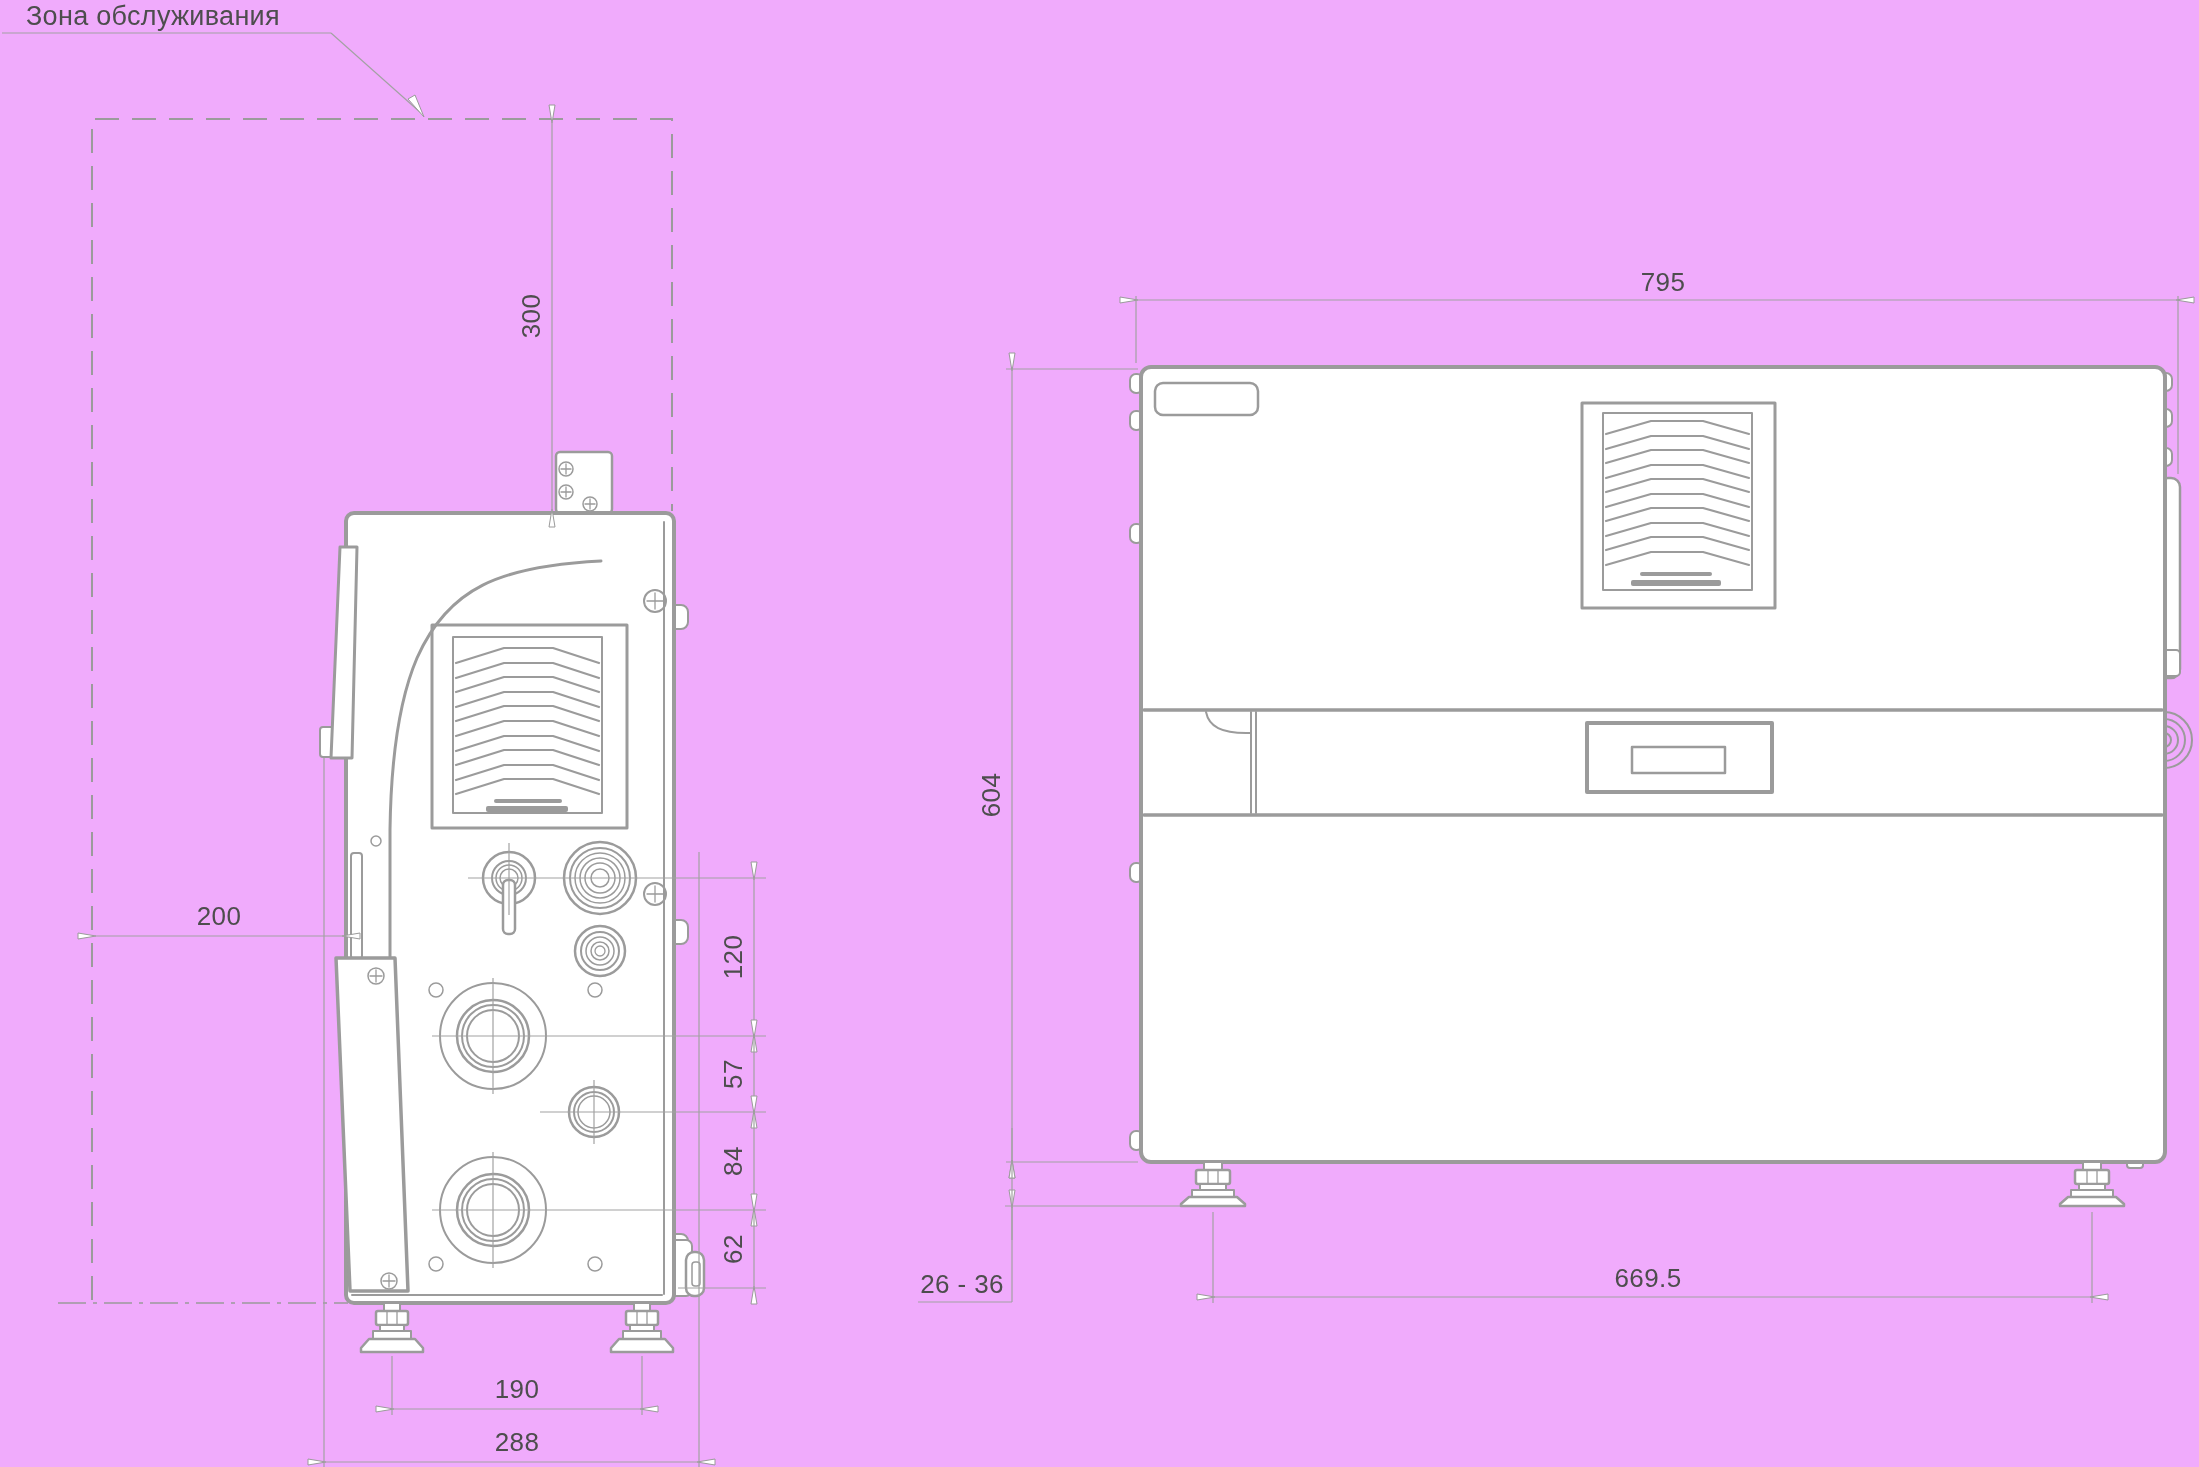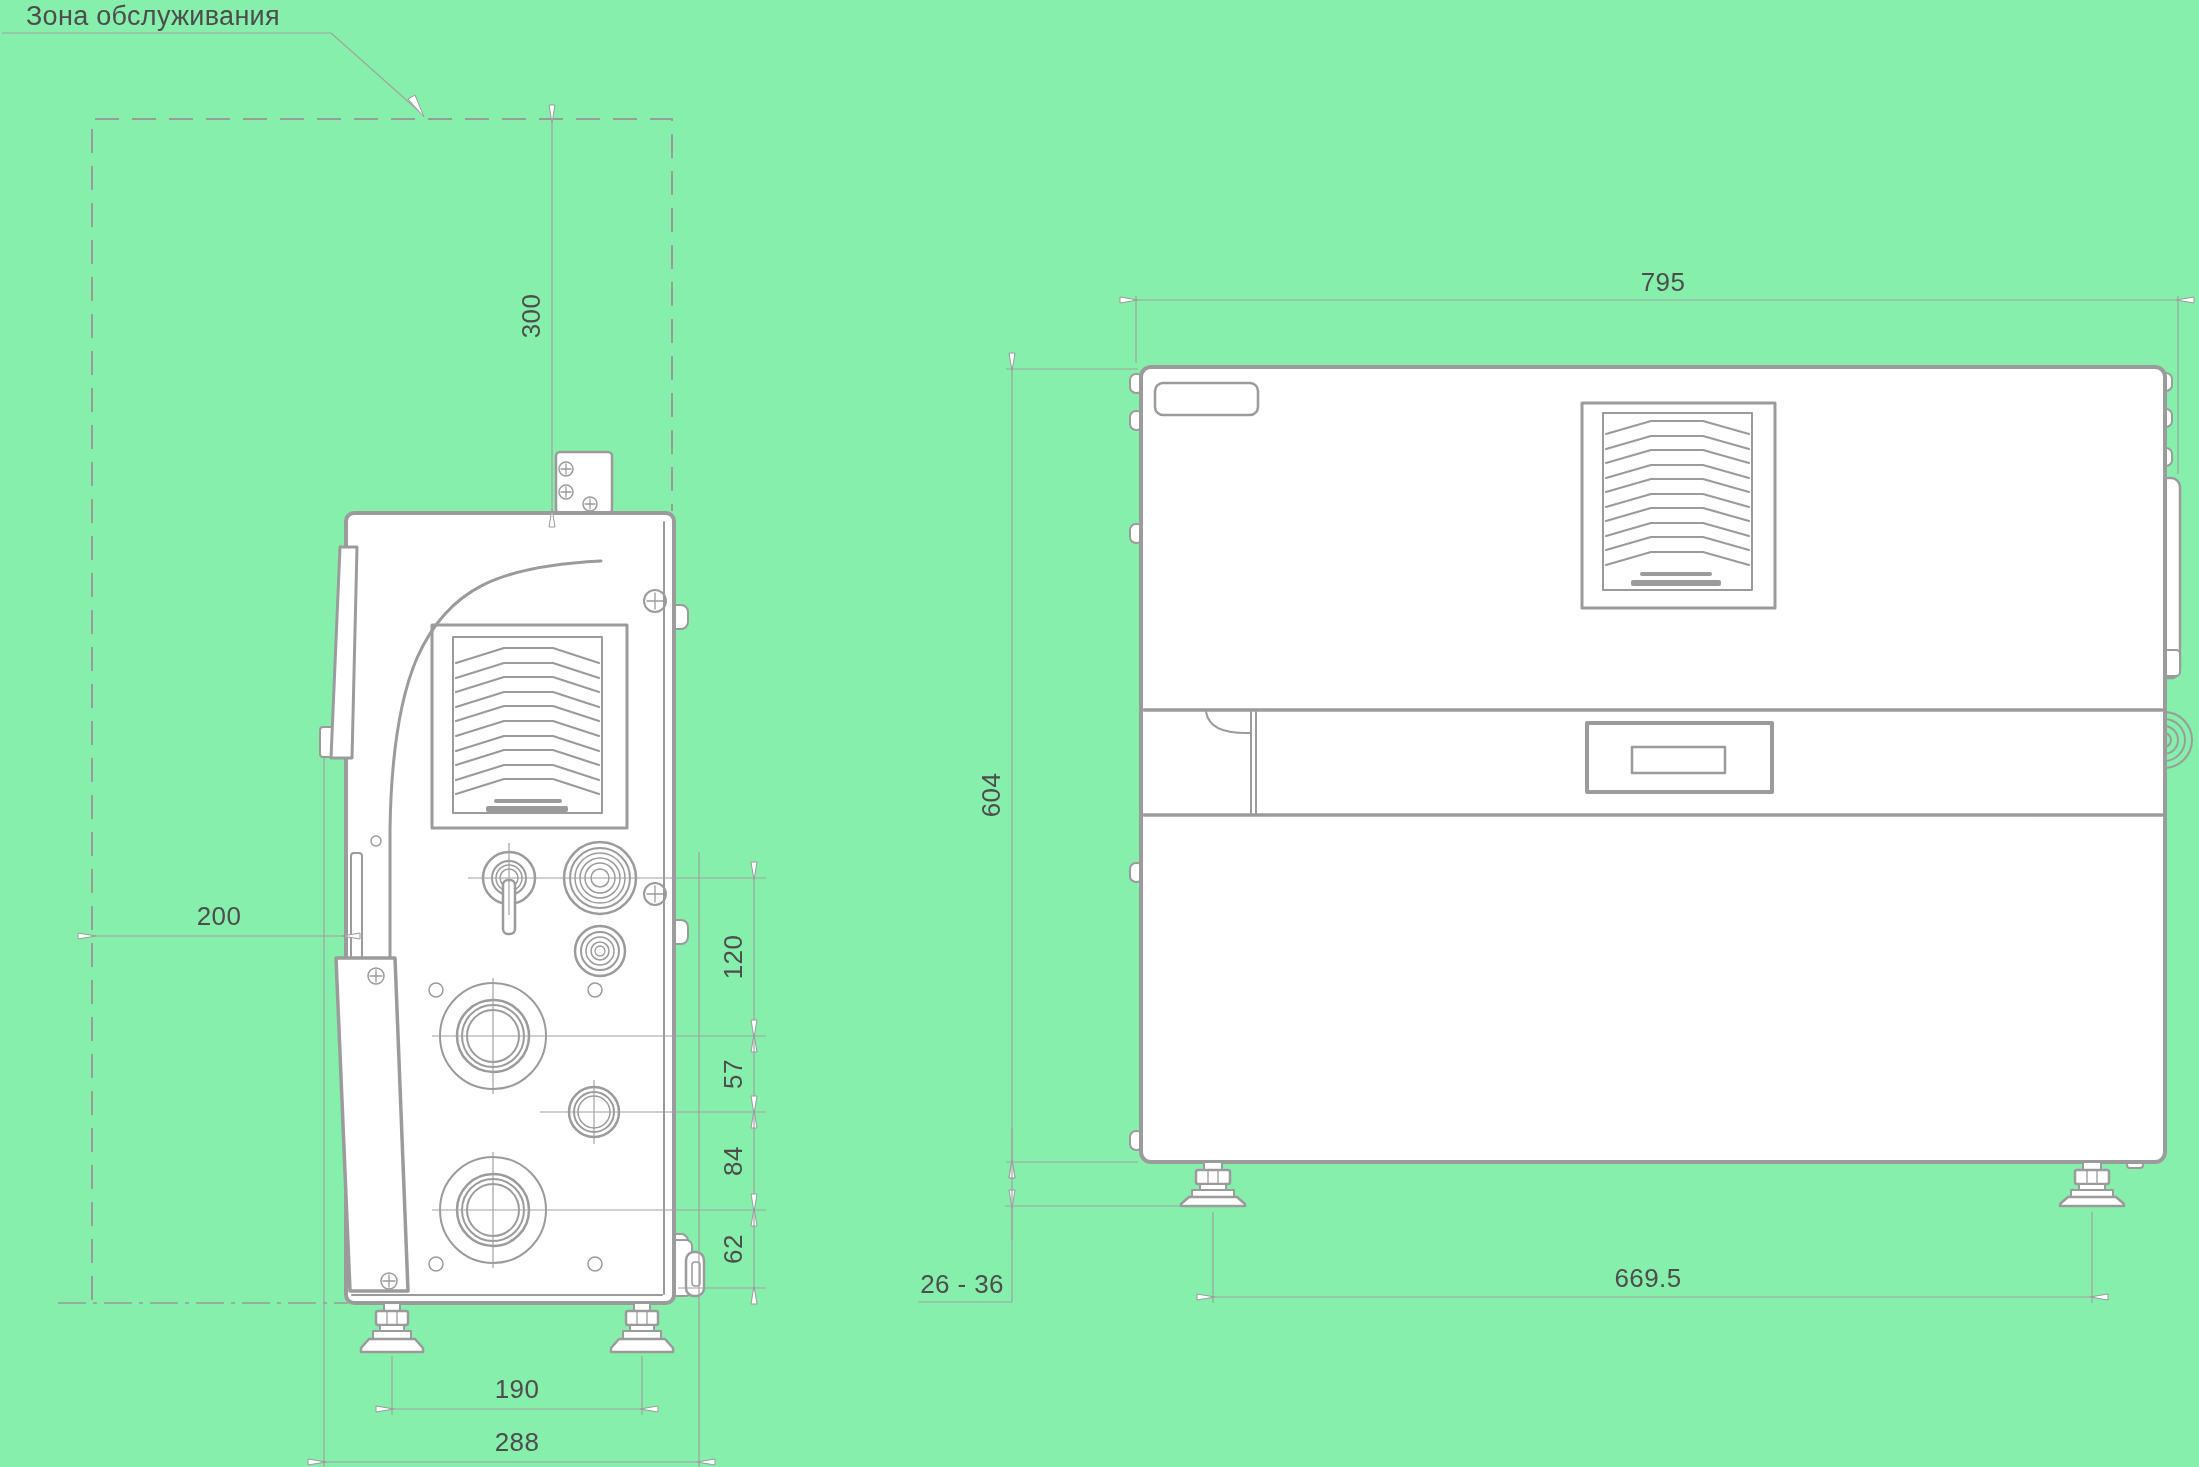--- a/index.html
+++ b/index.html
@@ -1,17 +1,17 @@
 <!DOCTYPE html>
 <html style="--outline: #9b9b9b; --dim_line: #a2a2a2; --text: #4d4d4d;"><head>
 <meta charset="utf-8">
 <style>
   :root { --outline:#9b9b9b; --dim_line:#a2a2a2; --text:#4d4d4d; }
   html,body { margin:0; padding:0; background:#fff; }
-  .stage { width:2199px; height:1467px; position:relative; background:#86efac; }
+  .stage { width:2199px; height:1467px; position:relative; background:#f0abfc; }
   svg text { font-family:"Liberation Sans", sans-serif; fill:var(--text); }
   .t-dim { font-size:26px; letter-spacing:.4px; }
   .t-zone { font-size:27px; letter-spacing:.3px; }
   .ol { stroke:var(--outline); fill:none; stroke-linecap:round; stroke-linejoin:round; }
   .of { stroke:var(--outline); fill:#fff; stroke-linejoin:round; }
   .fill { fill:var(--outline); stroke:none; }
   .w1 { stroke-width:1.3; } .w15 { stroke-width:1.5; } .w2 { stroke-width:2; }
   .w22 { stroke-width:2.2; } .w25 { stroke-width:2.5; } .w3 { stroke-width:3; }
   .w35 { stroke-width:3.5; } .w4 { stroke-width:4; }
   .dim { stroke:var(--dim_line); stroke-width:1.2; fill:none; }

